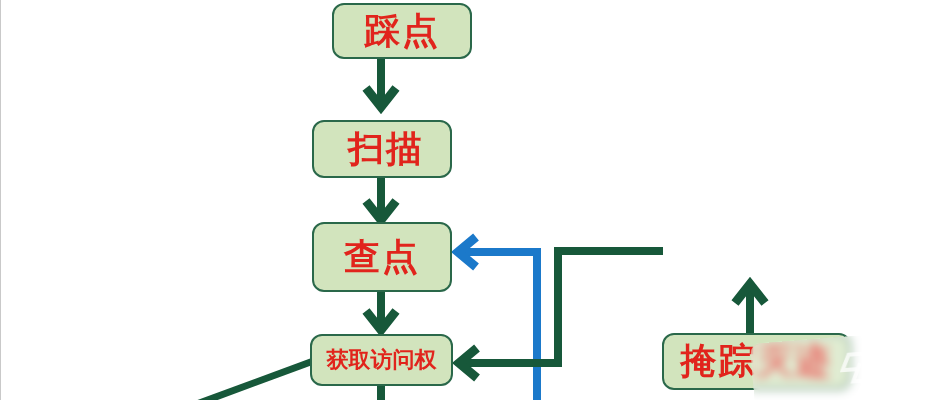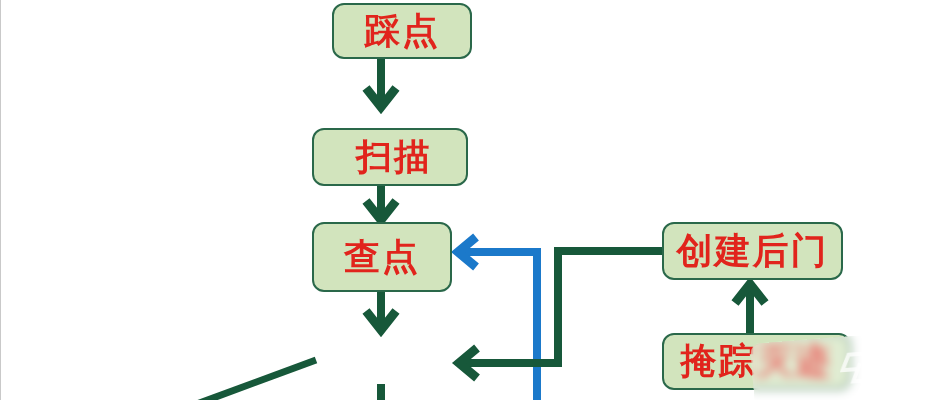--- a/index.html
+++ b/index.html
@@ -91,32 +91,32 @@
 
     <g>
       <path class="stroke-green" d="M381,384 L381,402" stroke-width="8"></path>
     </g>
   </svg>
 
   <div class="node" style="left:312px; top:3px;   width:140px; height:56px;margin-left:20px;">
     <span>踩点</span>
   </div>
 
-  <div class="node" style="left:312px; top:128px; width:156px; height:58px;padding-left:8px;">
+  <div class="node" style="left:312px; top:120px; width:140px; height:58px;padding-left:8px;">
     <span>扫描</span>
   </div>
 
   <div class="node" style="left:312px; top:222px; width:140px; height:70px;">
     <span>查点</span>
   </div>
 
+  <div class="node small" style="left:310px; top:334px; width:143px; height:52px;">
+    <span>获取访问权</span>
+  </div>
 
-  <div class="node" style="left:662px; top:222px; width:181px; height:58px;">
-    <span>创建后门</span>
-  </div>
 
   <div class="node" style="left:662px; top:333px; width:189px; height:57px;">
     <span>掩踪灭迹</span>
   </div>
 
   <div class="edge-border-left"></div>
 
   <div class="blur-region"></div>
 
   <div class="watermark">

